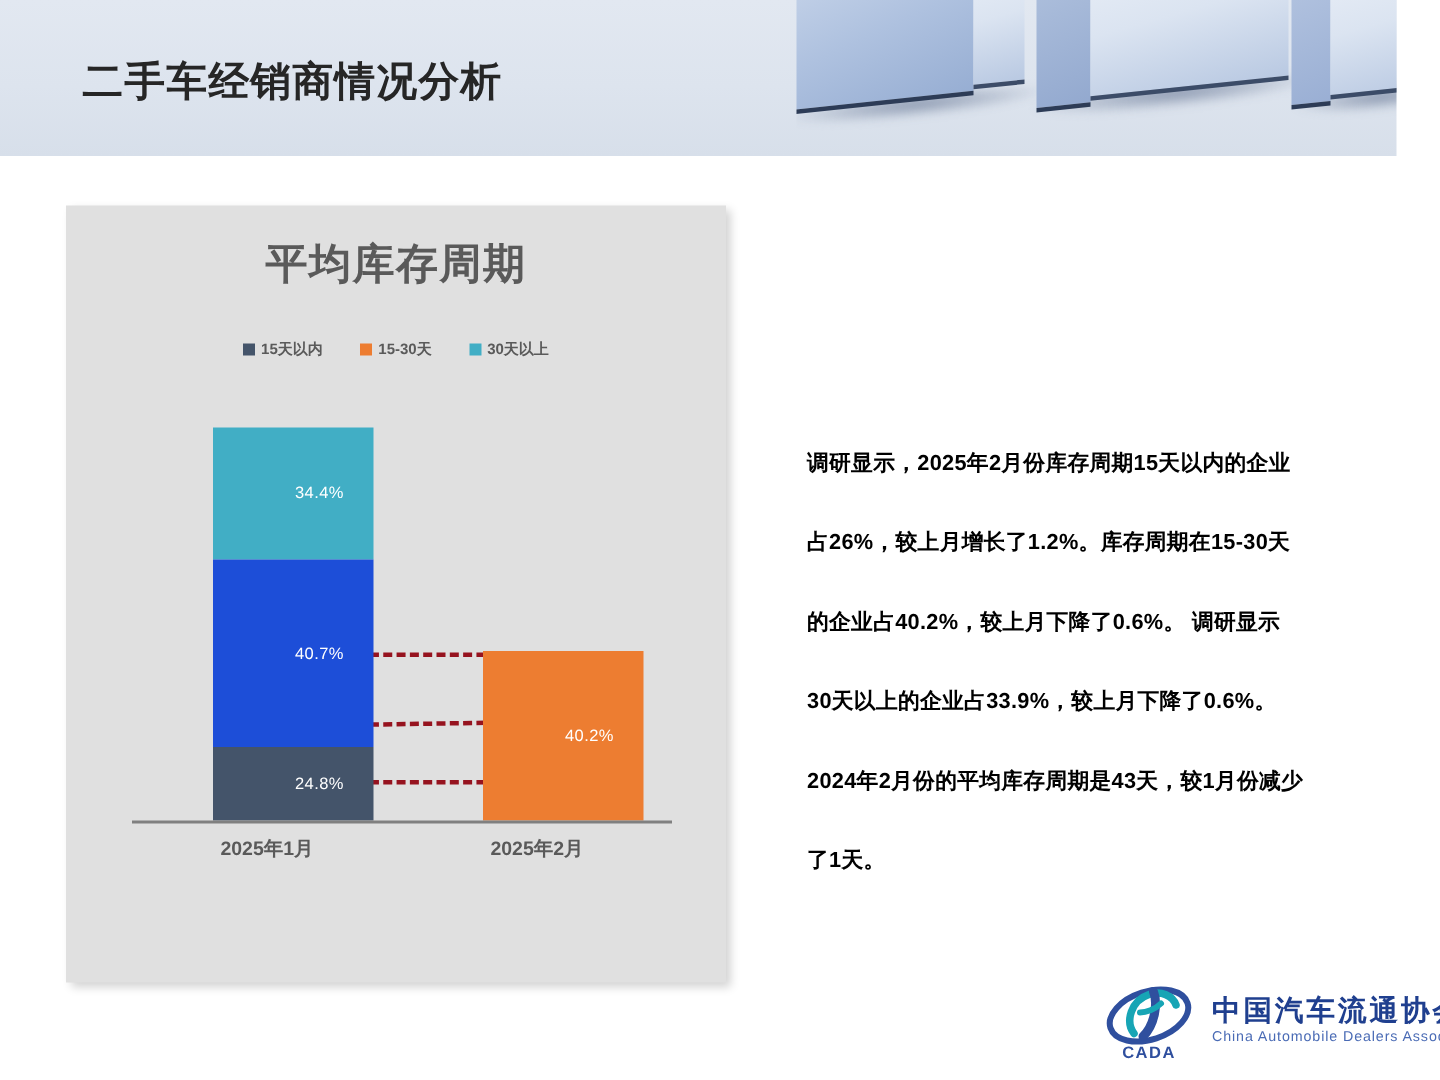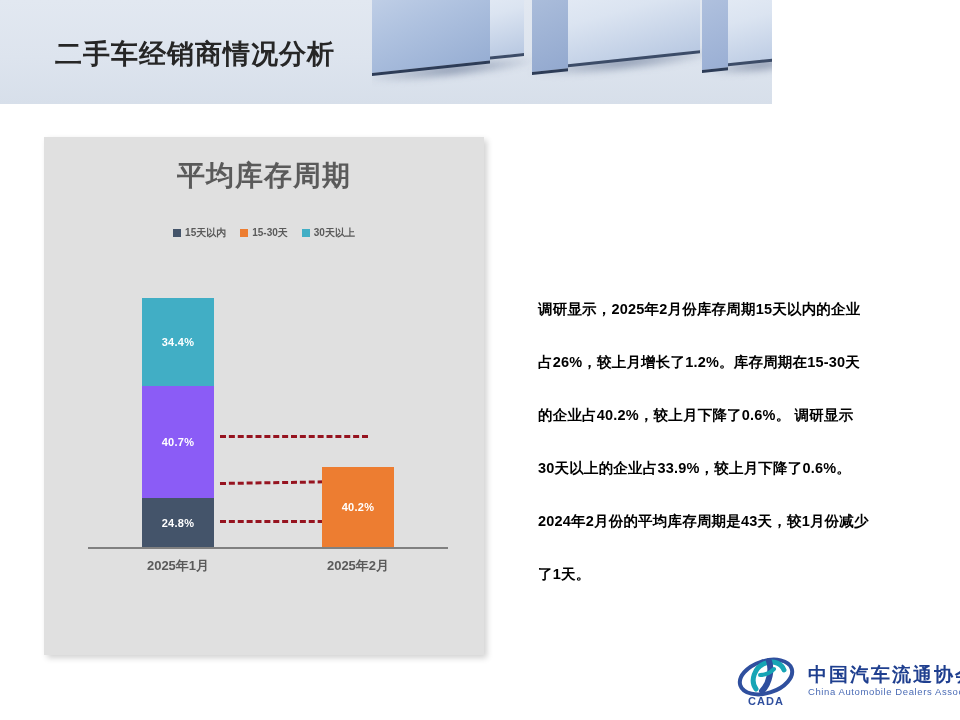--- a/index.html
+++ b/index.html
@@ -12,21 +12,21 @@
     height: 720px;
     position: relative;
     overflow: hidden;
     font-family: "Liberation Sans", "DejaVu Sans", sans-serif;
   }
 
   
   #header-band {
     position: absolute;
     left: 0; top: 0;
-    width: 772px; height: 104px;
+    width: 931px; height: 104px;
     background: linear-gradient(180deg, #e2e8f1 0%, #dde4ee 55%, #d7dfea 100%);
     overflow: hidden;
   }
   
   #header-art {
     position: absolute;
     right: 0; top: 0;
     width: 400px; height: 104px;
     overflow: hidden;
   }
@@ -81,21 +81,21 @@
     color: #5a5a5a;
     letter-spacing: 1px;
   }
   #chart-legend {
     position: absolute;
     left: 0; right: 0;
     top: 89px;
     display: flex;
     justify-content: center;
     align-items: center;
-    gap: 14px;
+    gap: 25px;
   }
   .legend-item {
     display: flex;
     align-items: center;
     gap: 4px;
     font-size: 10px;
     font-weight: bold;
     color: #5a5a5a;
     white-space: nowrap;
   }
@@ -123,22 +123,23 @@
     width: 72px;
   }
   .seg {
     position: relative;
     width: 100%;
     display: flex;
     align-items: center;
     justify-content: center;
     color: #ffffff;
     font-size: 11px;
-    font-weight: bold;
+    font-weight: normal;
     letter-spacing: 0.3px;
+    padding-left: 35px;
   }
   .cat-label {
     position: absolute;
     top: 420px;
     width: 140px;
     text-align: center;
     font-size: 13px;
     font-weight: bold;
     color: #5a5a5a;
   }
@@ -249,30 +250,30 @@
   <div id="plot-area">
 
     <div class="connector" style="left:176px; top:298px; width:148px;"></div>
     <div class="connector" style="left:176px; top:383px; width:148px;"></div>
     <div class="connector" style="left:176px; top:345px; width:148px; transform:rotate(-0.9deg); transform-origin:left center;"></div>
 
     <div class="bar-col" style="left:98px; bottom:108px;">
       <div class="seg" style="height:88px; background:#41aec5;">
         <span>34.4%</span>
       </div>
-      <div class="seg" style="height:112px; background:#8b5cf6;">
+      <div class="seg" style="height:125px; background:#1d4ed8;">
         <span>40.7%</span>
       </div>
       <div class="seg" style="height:49px; background:#44546a;">
         <span>24.8%</span>
       </div>
     </div>
 
     <div class="bar-col" style="left:278px; bottom:108px;">
-      <div class="seg" style="height:80px; background:#ed7d31;text-align:center;">
+      <div class="seg" style="height:113px; background:#ed7d31;text-align:center;">
         <span>40.2%</span>
       </div>
     </div>
 
     <div id="axis-line"></div>
 
     <div class="cat-label" style="left:64px;">2025年1月</div>
     <div class="cat-label" style="left:244px;">2025年2月</div>
   </div>
 </div>

